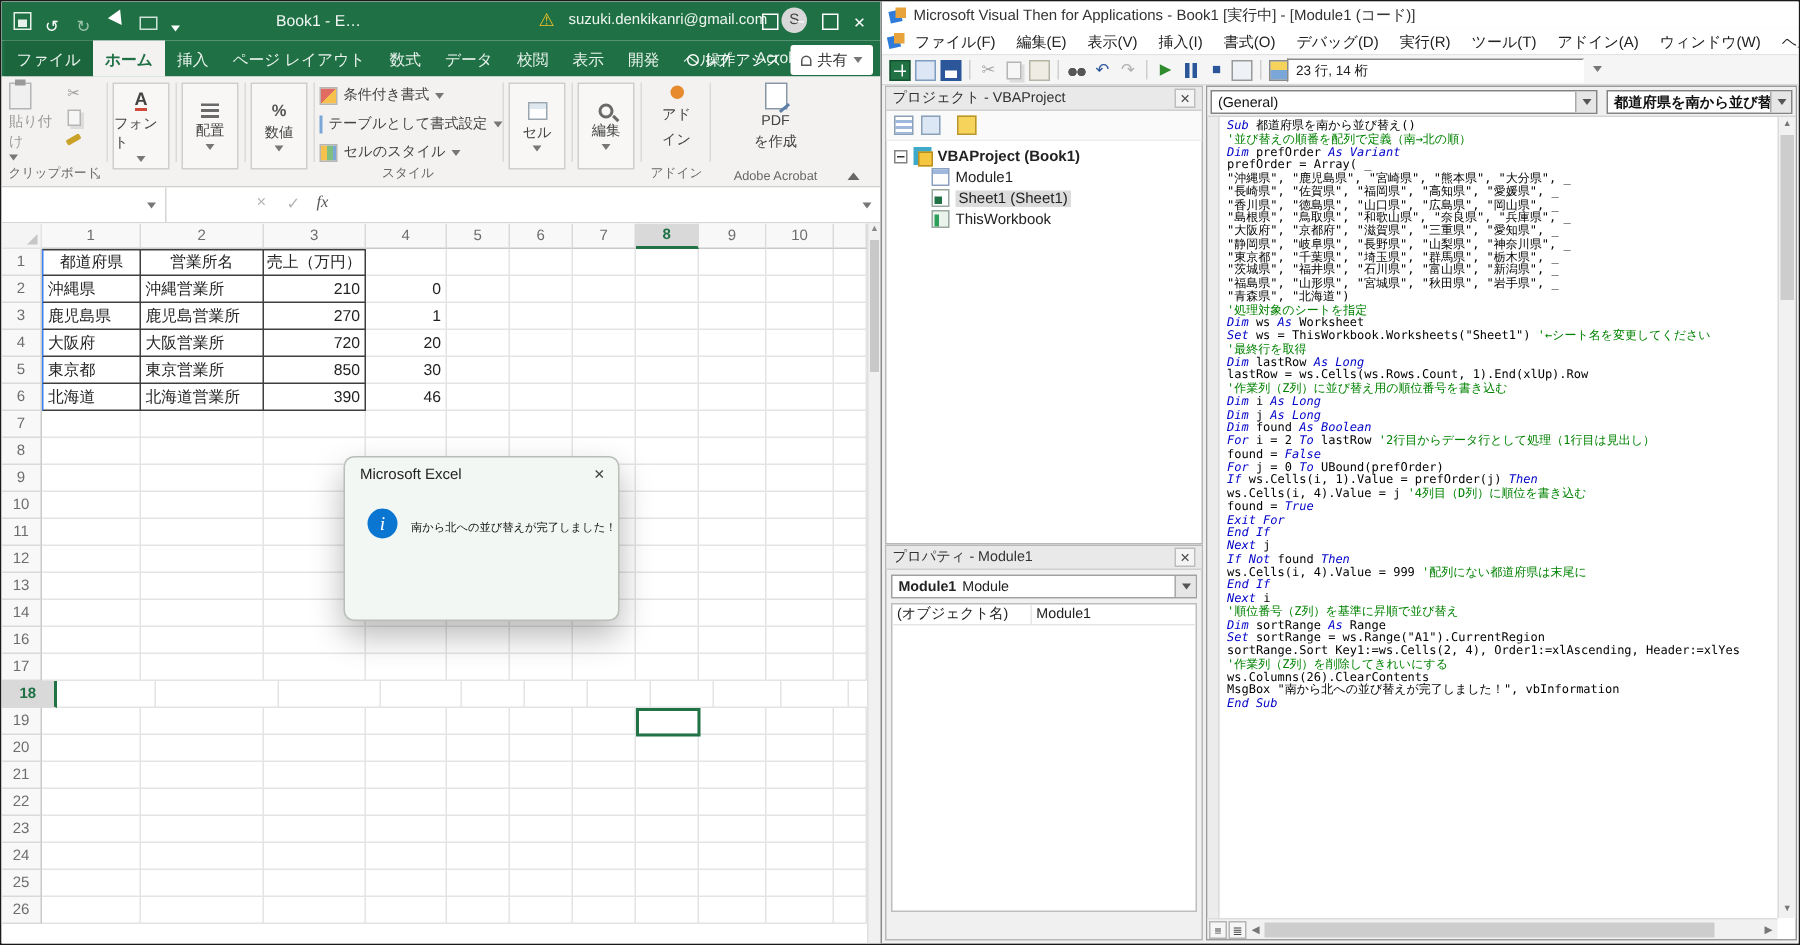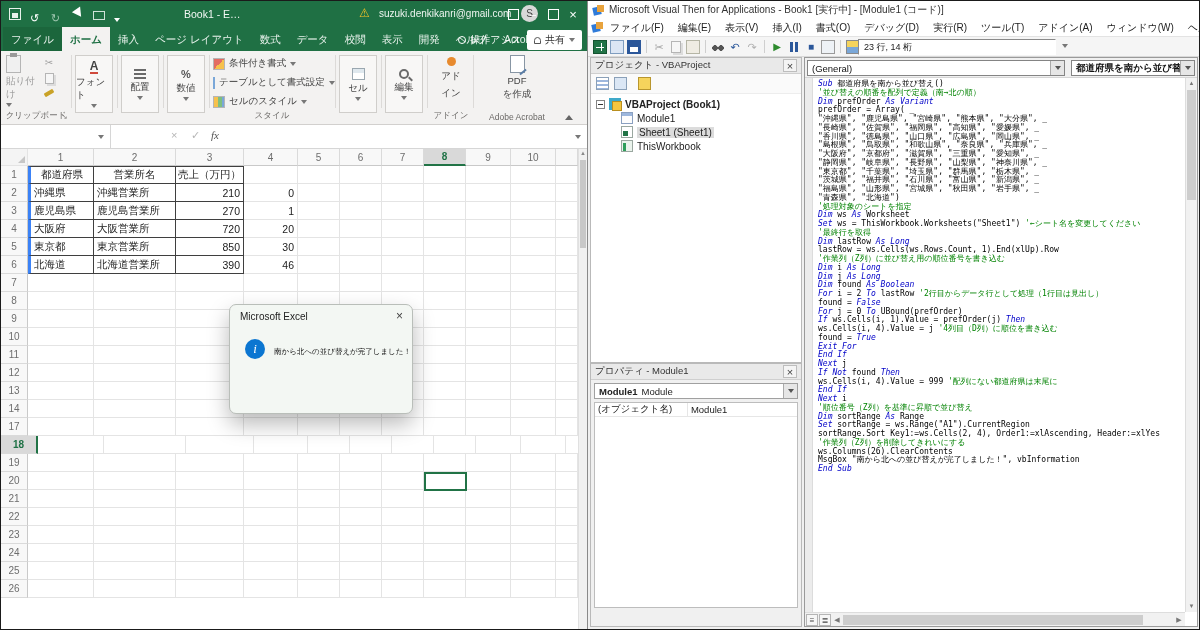--- a/index.html
+++ b/index.html
@@ -85,21 +85,21 @@
   .grow:not(.ghead) .gcell{height:18px;}
   .ghcell{justify-content:center;background:#f8f8f8;color:#6d6d6d;font-size:10px;border-right-color:#dadada;border-bottom-color:#c9c9c9;}
   .ghcell.sel{background:#d9d9d9;color:#1e7145;font-weight:bold;border-bottom:2px solid #217346;}
   .grhcell{justify-content:center;background:#f8f8f8;color:#6d6d6d;font-size:10px;border-bottom-color:#dadada;border-right-color:#c9c9c9;}
   .grhcell.sel{background:#d9d9d9;color:#1e7145;font-weight:bold;border-right:2px solid #217346;}
   .gcorner{background:#f4f4f4;position:relative;}
   .gcorner::after{content:"";position:absolute;right:2px;bottom:2px;border-left:7px solid transparent;border-bottom:7px solid #c6c6c6;}
   .ctr{justify-content:center;}
   .num{justify-content:flex-end;}
   .tb{border-right:1px solid #3f3f3f;border-bottom:1px solid #3f3f3f;}
-  .tbl{border-left:3px solid #3b82f6;}
+  .tbl{border-left:1px solid #3b82f6;}
   .tbt{border-top:1px solid #3f3f3f;}
   .sel-cell{position:absolute;left:423px;top:323px;width:43px;height:19px;border:2px solid #217346;}
   .x-vscroll{position:absolute;left:577px;top:148px;width:9px;height:480px;background:#f1f1f1;border-left:1px solid #e0e0e0;}
   .x-vscroll .arr{display:block;text-align:center;color:#888;font-size:6px;line-height:9px;}
   .x-vscroll .thumb{position:absolute;left:1px;right:1px;top:11px;height:88px;background:#c8c8c8;}
 
   
   .x-dialog{position:absolute;left:228px;top:303px;width:184px;height:110px;background:#f3f7f3;border:1px solid #b9beb9;border-radius:7px;box-shadow:0 10px 22px rgba(0,0,0,.28);z-index:20;}
   .dlg-title{position:absolute;left:10px;top:6px;font-size:10px;color:#222;}
   .dlg-close{position:absolute;right:9px;top:4px;font-size:12px;color:#444;}
@@ -549,20 +549,34 @@
           <div class="gcell gdcell" style="width: 54px;"></div>
           <div class="gcell gdcell" style="width: 42px;"></div>
           <div class="gcell gdcell" style="width: 42px;"></div>
           <div class="gcell gdcell" style="width: 42px;"></div>
           <div class="gcell gdcell" style="width: 42px;"></div>
           <div class="gcell gdcell" style="width: 45px;"></div>
           <div class="gcell gdcell" style="width: 45px;"></div>
           <div class="gcell gdcell" style="width: 22px;"></div>
         </div>
         <div class="grow">
+          <div class="gcell grhcell" style="width: 27px;">16</div>
+          <div class="gcell gdcell" style="width: 66px;"></div>
+          <div class="gcell gdcell" style="width: 82px;"></div>
+          <div class="gcell gdcell" style="width: 68px;"></div>
+          <div class="gcell gdcell" style="width: 54px;"></div>
+          <div class="gcell gdcell" style="width: 42px;"></div>
+          <div class="gcell gdcell" style="width: 42px;"></div>
+          <div class="gcell gdcell" style="width: 42px;"></div>
+          <div class="gcell gdcell" style="width: 42px;"></div>
+          <div class="gcell gdcell" style="width: 45px;"></div>
+          <div class="gcell gdcell" style="width: 45px;"></div>
+          <div class="gcell gdcell" style="width: 22px;"></div>
+        </div>
+        <div class="grow">
           <div class="gcell grhcell" style="width: 27px;">17</div>
           <div class="gcell gdcell" style="width: 66px;"></div>
           <div class="gcell gdcell" style="width: 82px;"></div>
           <div class="gcell gdcell" style="width: 68px;"></div>
           <div class="gcell gdcell" style="width: 54px;"></div>
           <div class="gcell gdcell" style="width: 42px;"></div>
           <div class="gcell gdcell" style="width: 42px;"></div>
           <div class="gcell gdcell" style="width: 42px;"></div>
           <div class="gcell gdcell" style="width: 42px;"></div>
           <div class="gcell gdcell" style="width: 45px;"></div>

